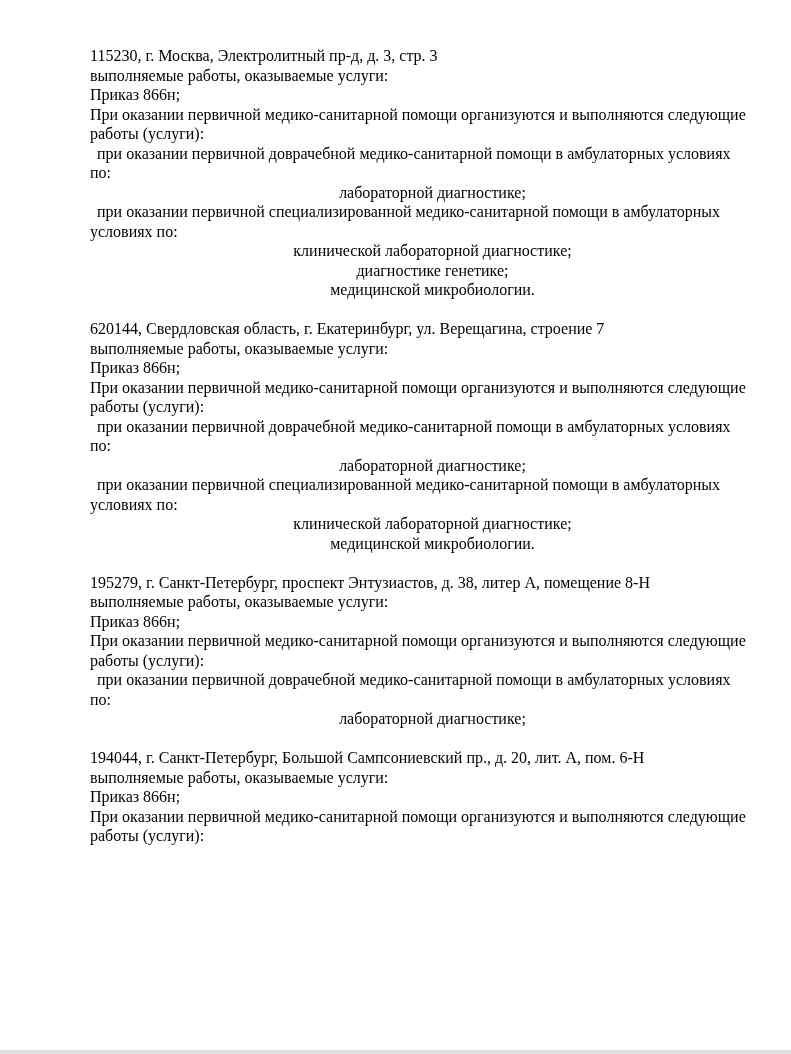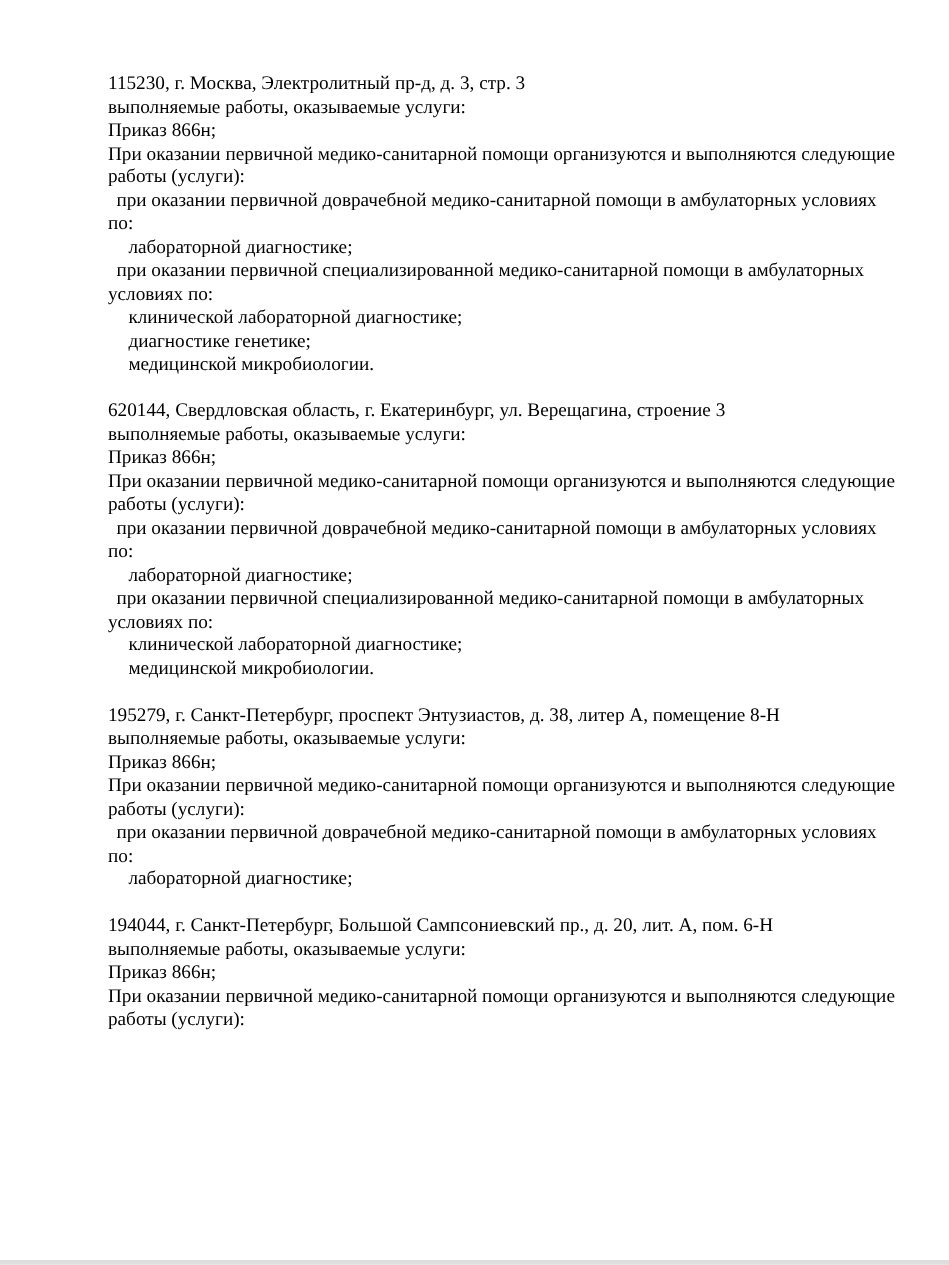--- a/index.html
+++ b/index.html
@@ -10,35 +10,35 @@
     width: 791px;
     height: 1054px;
     position: relative;
     overflow: hidden;
     background: #ffffff;
     font-family: "Liberation Serif", "DejaVu Serif", serif;
   }
   .document {
     position: absolute;
     left: 90px;
-    top: 60px;
+    top: 46px;
     width: 668px;
     color: #000000;
     font-size: 16px;
     line-height: 19.5px;
   }
   .block { margin: 0; }
   .block + .block { margin-top: 19.5px; }
   .line {
     white-space: nowrap;
     min-height: 19.5px;
   }
   .indent-0 { padding-left: 0; }
   .indent-1 { padding-left: 7px; }
-  .indent-2 { padding-left: 17px; }
+  .indent-2 { padding-left: 17px; text-align: center; }
   .hscrollbar {
     position: absolute;
     left: 0;
     bottom: 0;
     width: 791px;
     height: 4px;
     background: #dedede;
   }
 </style>
 </head>
@@ -54,21 +54,21 @@
       <div class="line indent-1">при оказании первичной доврачебной медико-санитарной помощи в амбулаторных условиях</div>
       <div class="line indent-0">по:</div>
       <div class="line indent-2">лабораторной диагностике;</div>
       <div class="line indent-1">при оказании первичной специализированной медико-санитарной помощи в амбулаторных</div>
       <div class="line indent-0">условиях по:</div>
       <div class="line indent-2">клинической лабораторной диагностике;</div>
       <div class="line indent-2">диагностике генетике;</div>
       <div class="line indent-2">медицинской микробиологии.</div>
     </div>
     <div class="block">
-      <div class="line indent-0">620144, Свердловская область, г. Екатеринбург, ул. Верещагина, строение 3</div>
+      <div class="line indent-0">620144, Свердловская область, г. Екатеринбург, ул. Верещагина, строение 7</div>
       <div class="line indent-0">выполняемые работы, оказываемые услуги:</div>
       <div class="line indent-0">Приказ 866н;</div>
       <div class="line indent-0">При оказании первичной медико-санитарной помощи организуются и выполняются следующие</div>
       <div class="line indent-0">работы (услуги):</div>
       <div class="line indent-1">при оказании первичной доврачебной медико-санитарной помощи в амбулаторных условиях</div>
       <div class="line indent-0">по:</div>
       <div class="line indent-2">лабораторной диагностике;</div>
       <div class="line indent-1">при оказании первичной специализированной медико-санитарной помощи в амбулаторных</div>
       <div class="line indent-0">условиях по:</div>
       <div class="line indent-2">клинической лабораторной диагностике;</div>

